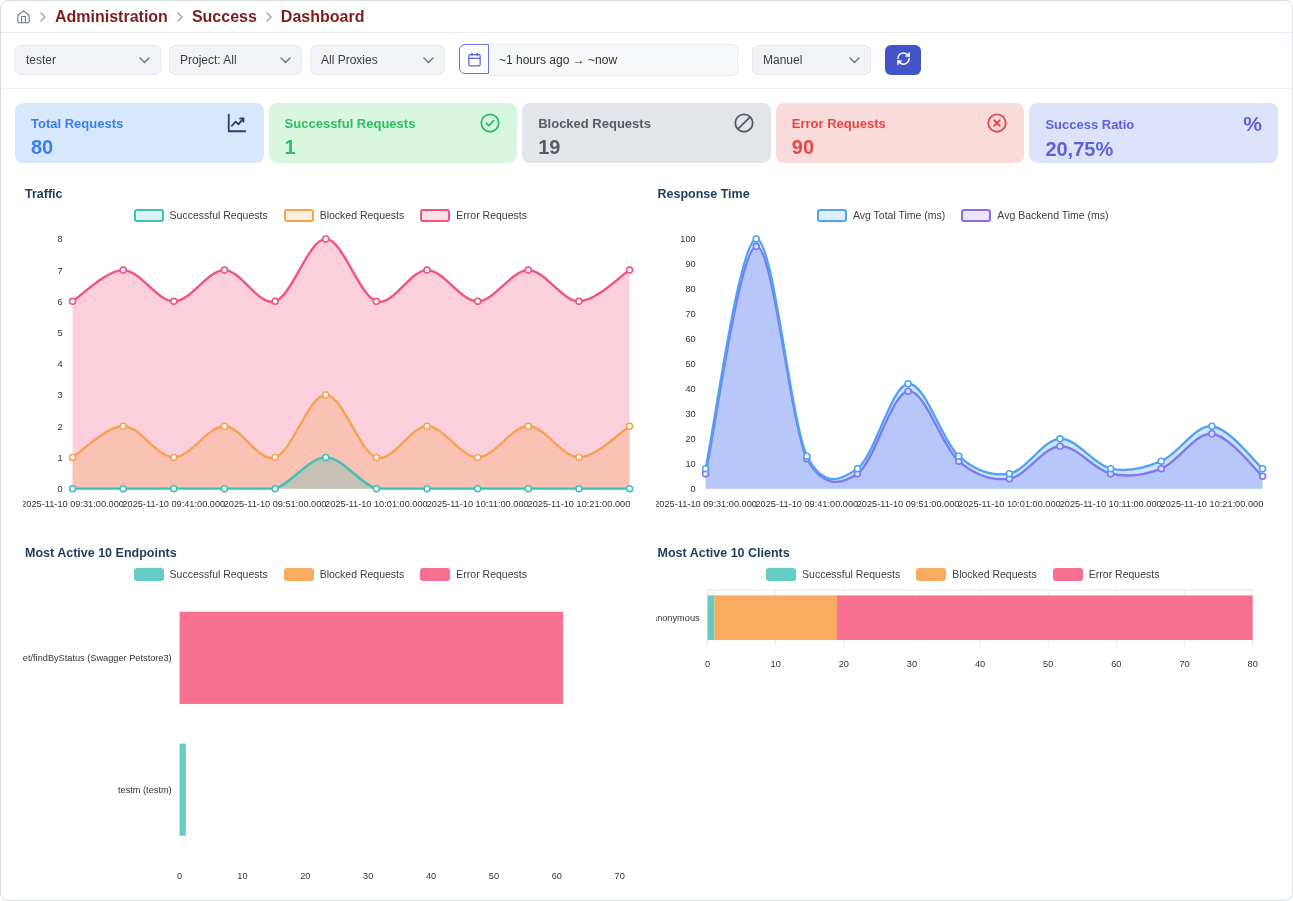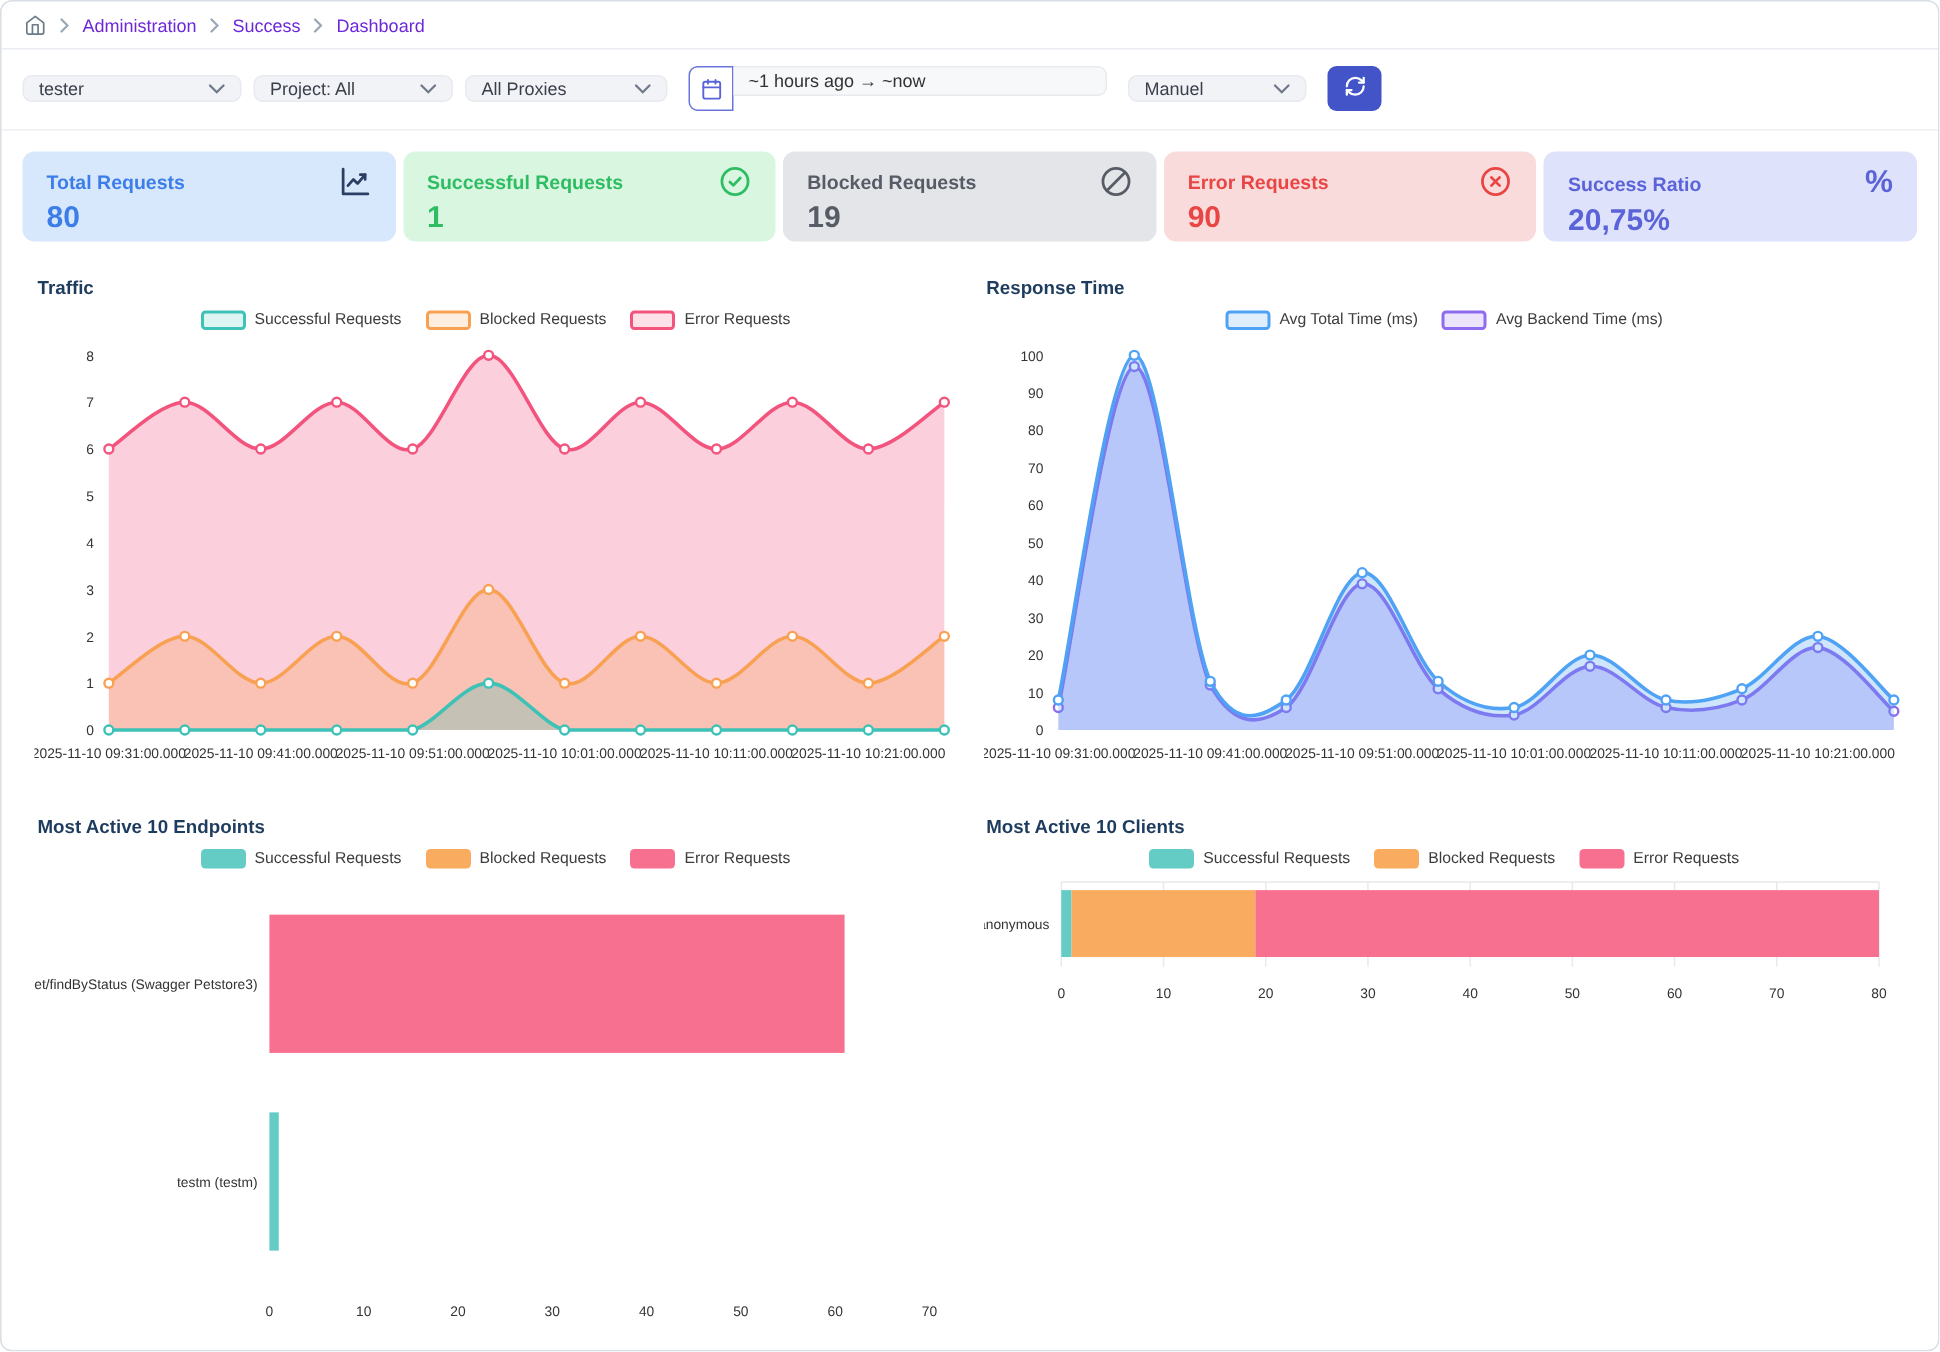--- a/index.html
+++ b/index.html
@@ -2,34 +2,34 @@
 <html><head>
 <meta charset="utf-8">
 <style>
   html,body{margin:0;padding:0;background:#fff;}
   *{box-sizing:border-box;}
   body{font-family:"Liberation Sans", sans-serif; color:#333;}
   .page{width:1293px;height:901px;border:1px solid #d9dee5;border-radius:8px;overflow:hidden;background:#fff;}
 
   
   .breadcrumb-bar{height:32px;display:flex;align-items:center;gap:9px;padding:0 15px;border-bottom:1px solid #e9ecf0;}
-  .crumb{font-size:12px;color:#6d28d9;font-weight:400;cursor:pointer;}
+  .crumb{font-size:16px;color:#7f1d1d;font-weight:700;cursor:pointer;}
   .crumb-sep{display:flex;align-items:center;}
   .home-ic{display:flex;align-items:center;cursor:pointer;}
 
   
   .filter-bar{display:flex;align-items:center;gap:8px;padding:11px 14px 12px;border-bottom:1px solid #eef0f4;}
-  .select{height:18px;background:#f1f3f7;border:1px solid #e7eaef;border-radius:6px;display:flex;align-items:center;justify-content:space-between;padding:0 10px;font-size:12px;color:#3a3f4a;cursor:pointer;}
+  .select{height:30px;background:#f1f3f7;border:1px solid #e7eaef;border-radius:6px;display:flex;align-items:center;justify-content:space-between;padding:0 10px;font-size:12px;color:#3a3f4a;cursor:pointer;}
   .sel-user{width:146px;}
   .sel-project{width:133px;}
   .sel-proxy{width:135px;}
   .sel-mode{width:119px;margin-left:6px;}
   .date-group{display:flex;align-items:stretch;margin-left:6px;}
   .cal-btn{width:30px;height:30px;background:#fff;border:1px solid #6a74dd;border-radius:6px 0 0 6px;display:flex;align-items:center;justify-content:center;cursor:pointer;padding:0;}
-  .date-input{width:249px;height:20px;background:#f7f8fa;border:1px solid #e7eaef;border-left:none;border-radius:0 6px 6px 0;display:flex;align-items:center;padding:0 10px;font-size:12px;color:#333;}
+  .date-input{width:249px;height:32px;background:#f7f8fa;border:1px solid #e7eaef;border-left:none;border-radius:0 6px 6px 0;display:flex;align-items:center;padding:0 10px;font-size:12px;color:#333;}
   .refresh-btn{width:36px;height:30px;background:#4353c8;border:none;border-radius:6px;display:flex;align-items:center;justify-content:center;cursor:pointer;margin-left:6px;}
 
   
   .cards{display:flex;gap:5px;padding:14px 14px 0;}
   .card{flex:1;border-radius:8px;padding:9px 16px 10px;height:60px;}
   .card-top{display:flex;align-items:center;justify-content:space-between;}
   .card-label{font-size:13px;font-weight:700;}
   .card-value{font-size:20px;font-weight:700;margin-top:2px;}
   .card-icon{display:flex;align-items:center;}
   .pct{font-size:21px;font-weight:700;}

